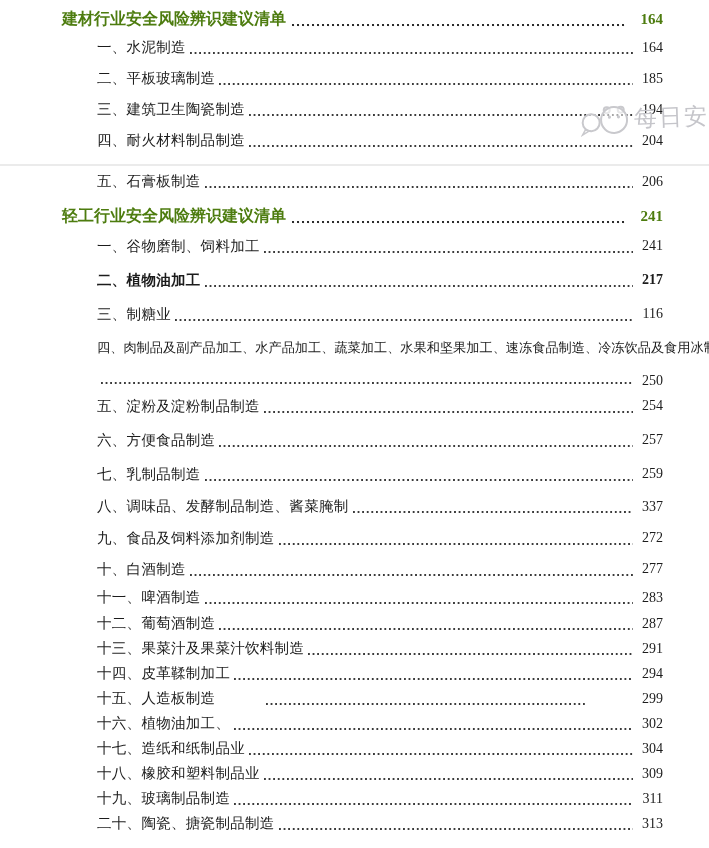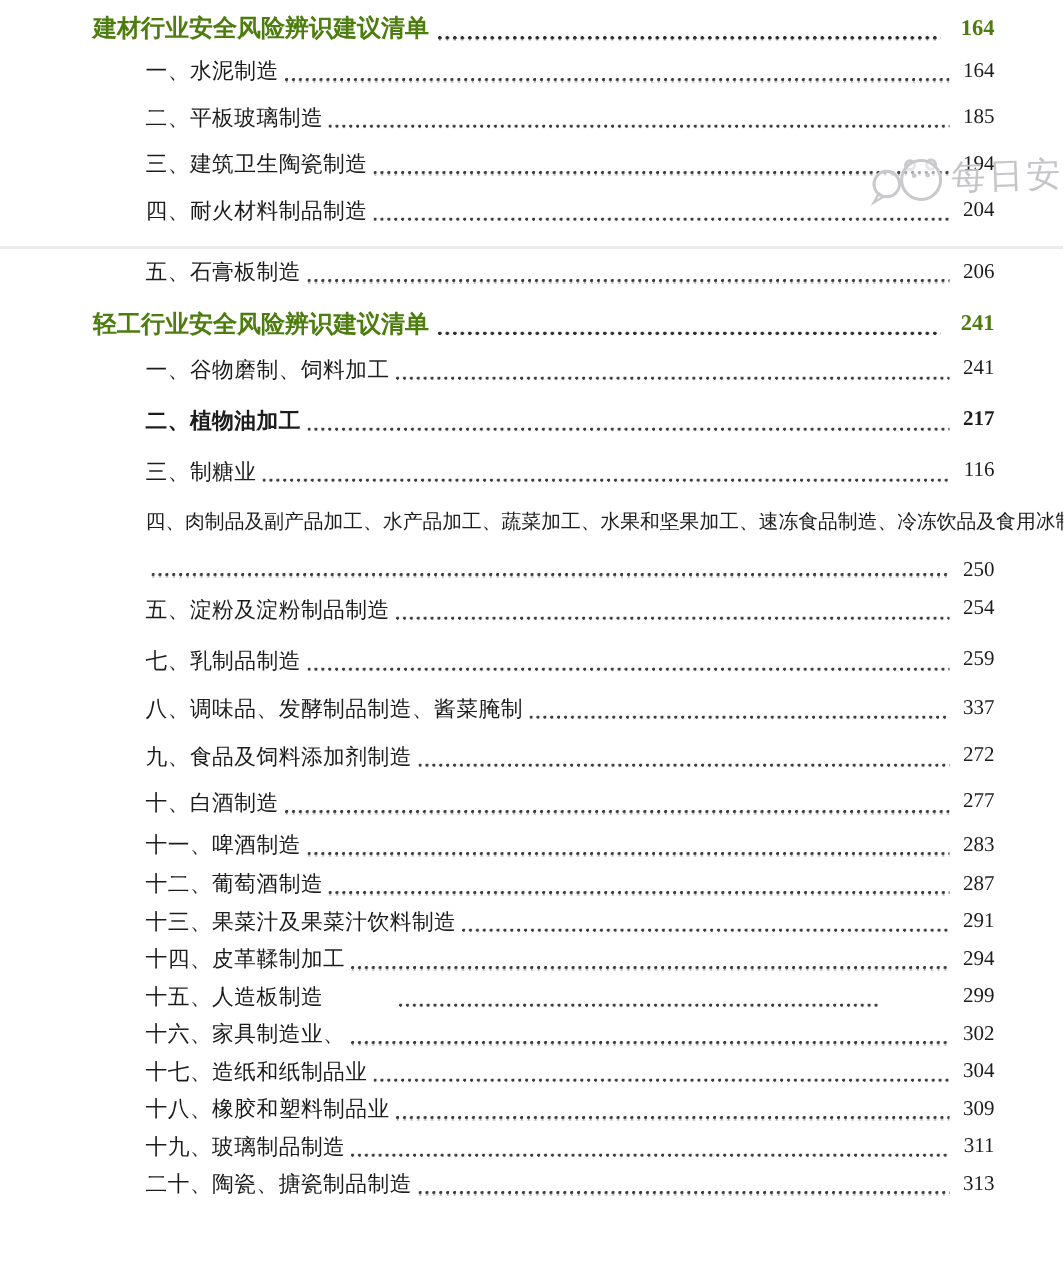--- a/index.html
+++ b/index.html
@@ -143,20 +143,25 @@
         <div class="toc-row wrap-second" style="height: 24px; align-items: flex-end;">
           <span class="leader"></span>
           <span class="pg">250</span>
         </div>
         <div class="toc-row" style="height: 34px;">
           <span class="lbl">五、淀粉及淀粉制品制造</span>
           <span class="leader"></span>
           <span class="pg">254</span>
         </div>
         <div class="toc-row" style="height: 34px;">
+          <span class="lbl">六、方便食品制造</span>
+          <span class="leader"></span>
+          <span class="pg">257</span>
+        </div>
+        <div class="toc-row" style="height: 34px;">
           <span class="lbl">七、乳制品制造</span>
           <span class="leader"></span>
           <span class="pg">259</span>
         </div>
         <div class="toc-row" style="height: 31px;">
           <span class="lbl">八、调味品、发酵制品制造、酱菜腌制</span>
           <span class="leader"></span>
           <span class="pg">337</span>
         </div>
         <div class="toc-row" style="height: 32px;">
@@ -188,21 +193,21 @@
           <span class="lbl">十四、皮革鞣制加工</span>
           <span class="leader"></span>
           <span class="pg">294</span>
         </div>
         <div class="toc-row" style="height: 25px; gap: 47px;">
           <span class="lbl">十五、人造板制造</span>
           <span class="leader"></span>
           <span class="pg">299</span>
         </div>
         <div class="toc-row" style="height: 25px;">
-          <span class="lbl">十六、家具制造业、</span>
+          <span class="lbl">十六、植物油加工、</span>
           <span class="leader"></span>
           <span class="pg">302</span>
         </div>
         <div class="toc-row" style="height: 25px;">
           <span class="lbl">十七、造纸和纸制品业</span>
           <span class="leader"></span>
           <span class="pg">304</span>
         </div>
         <div class="toc-row" style="height: 25px;">
           <span class="lbl">十八、橡胶和塑料制品业</span>

